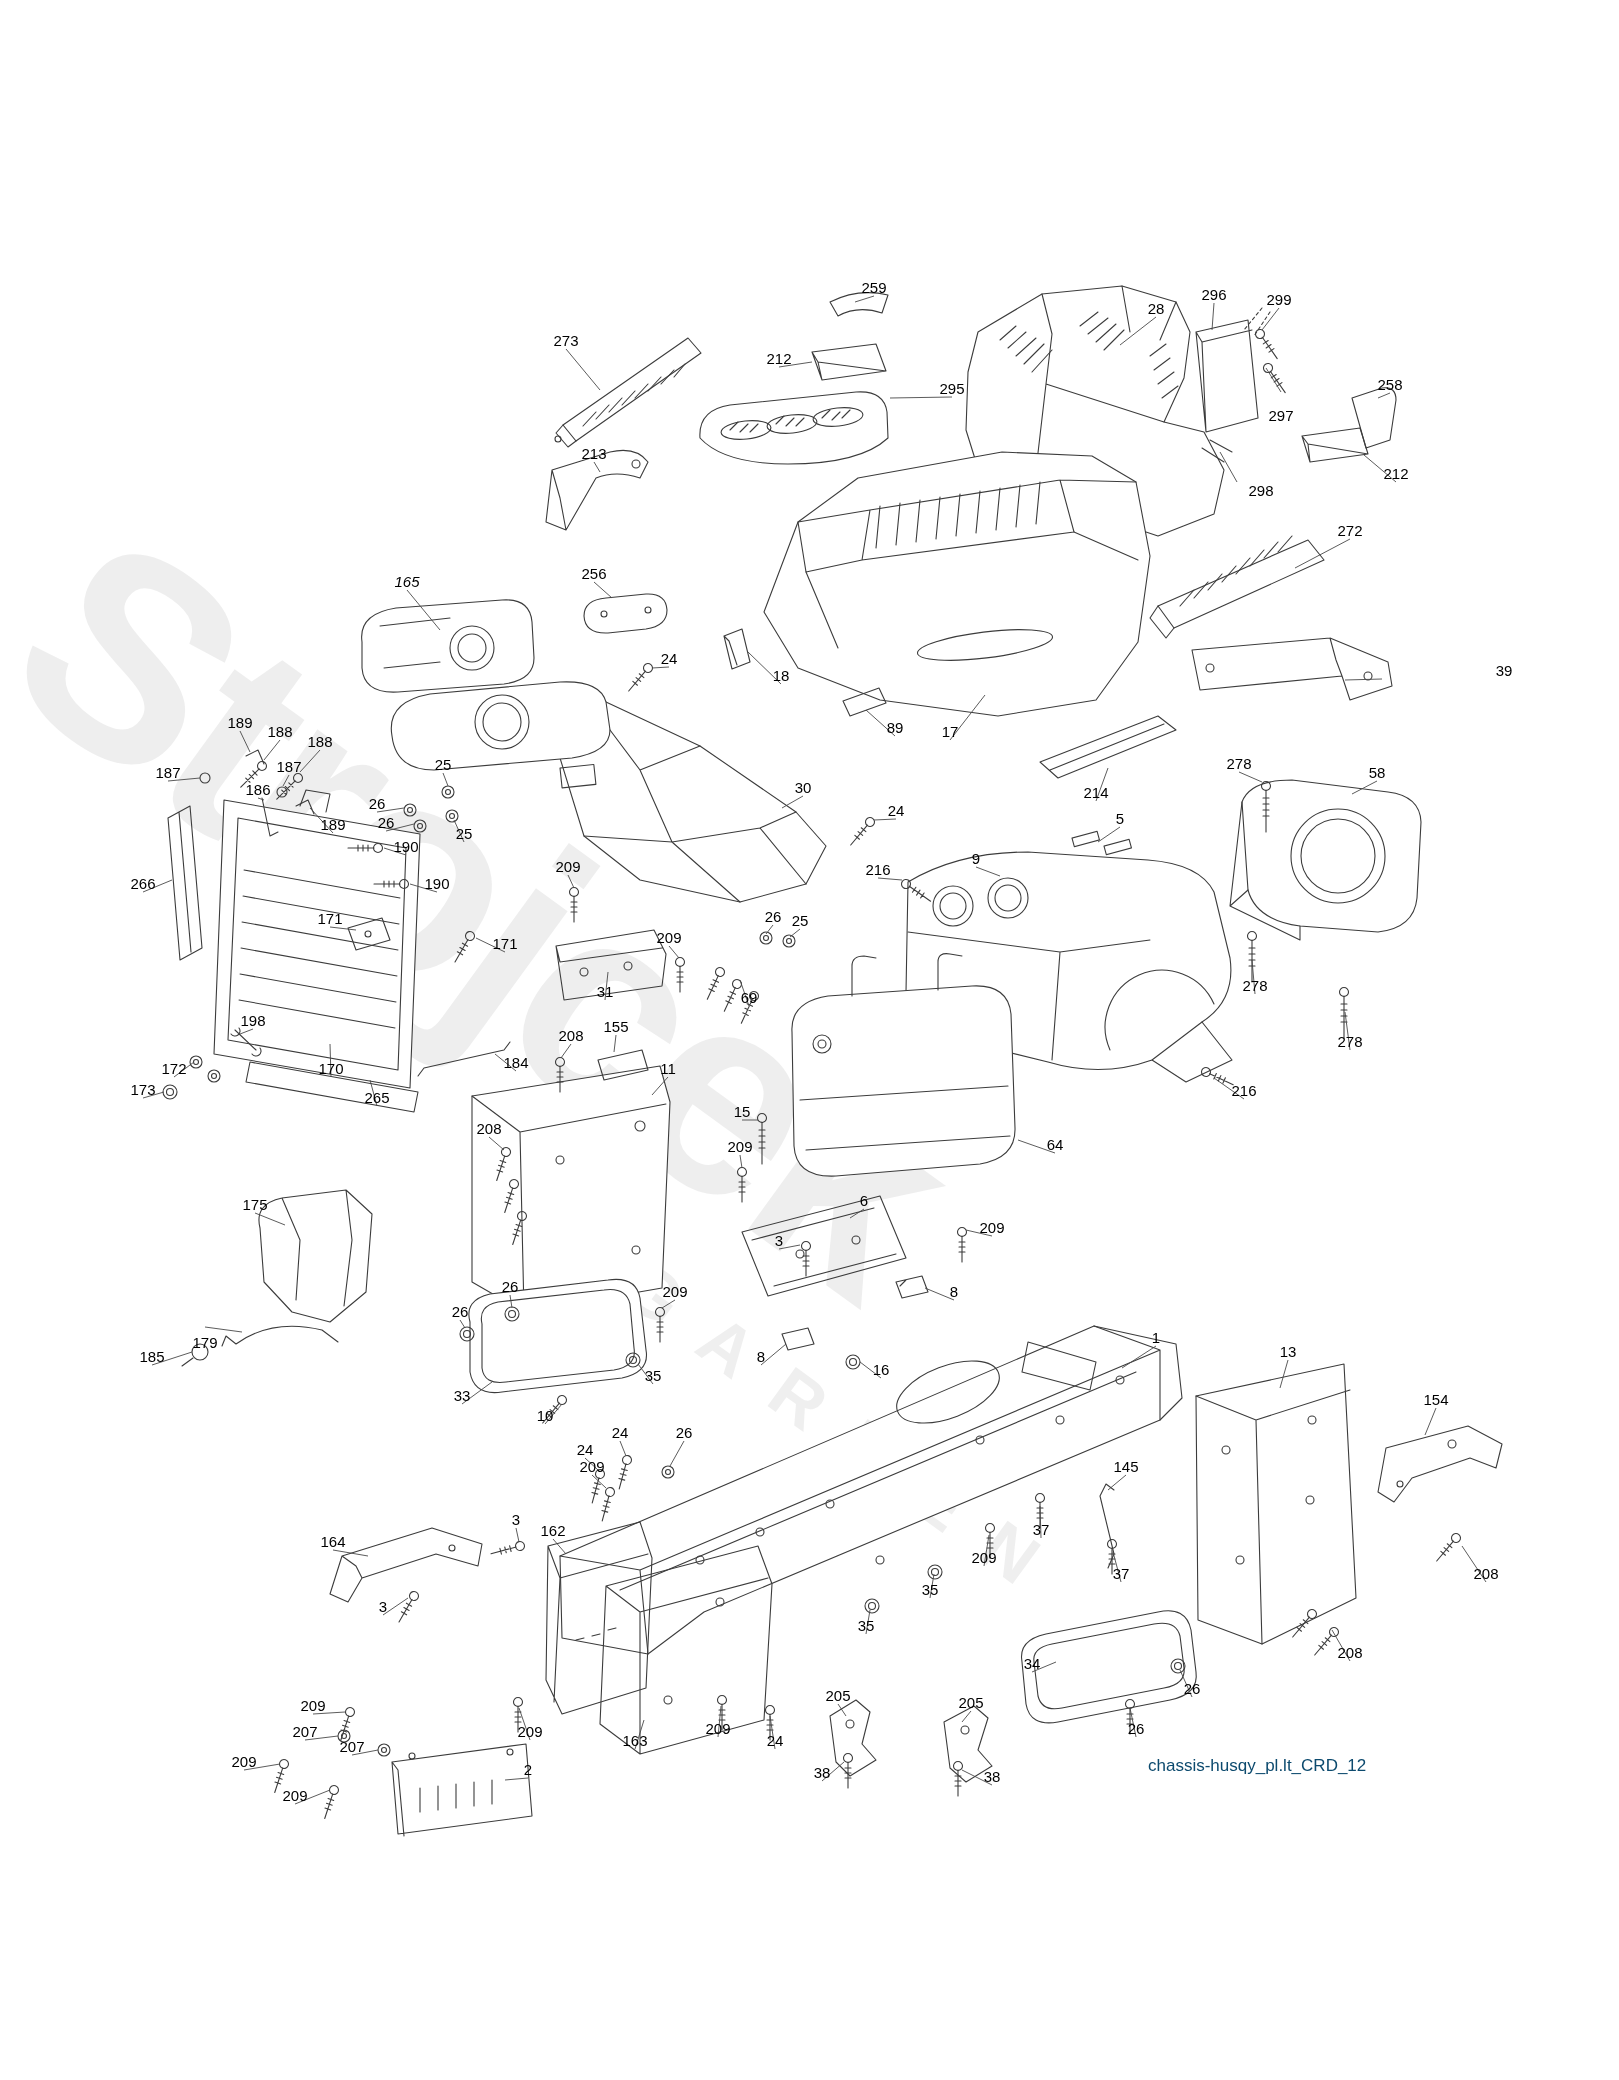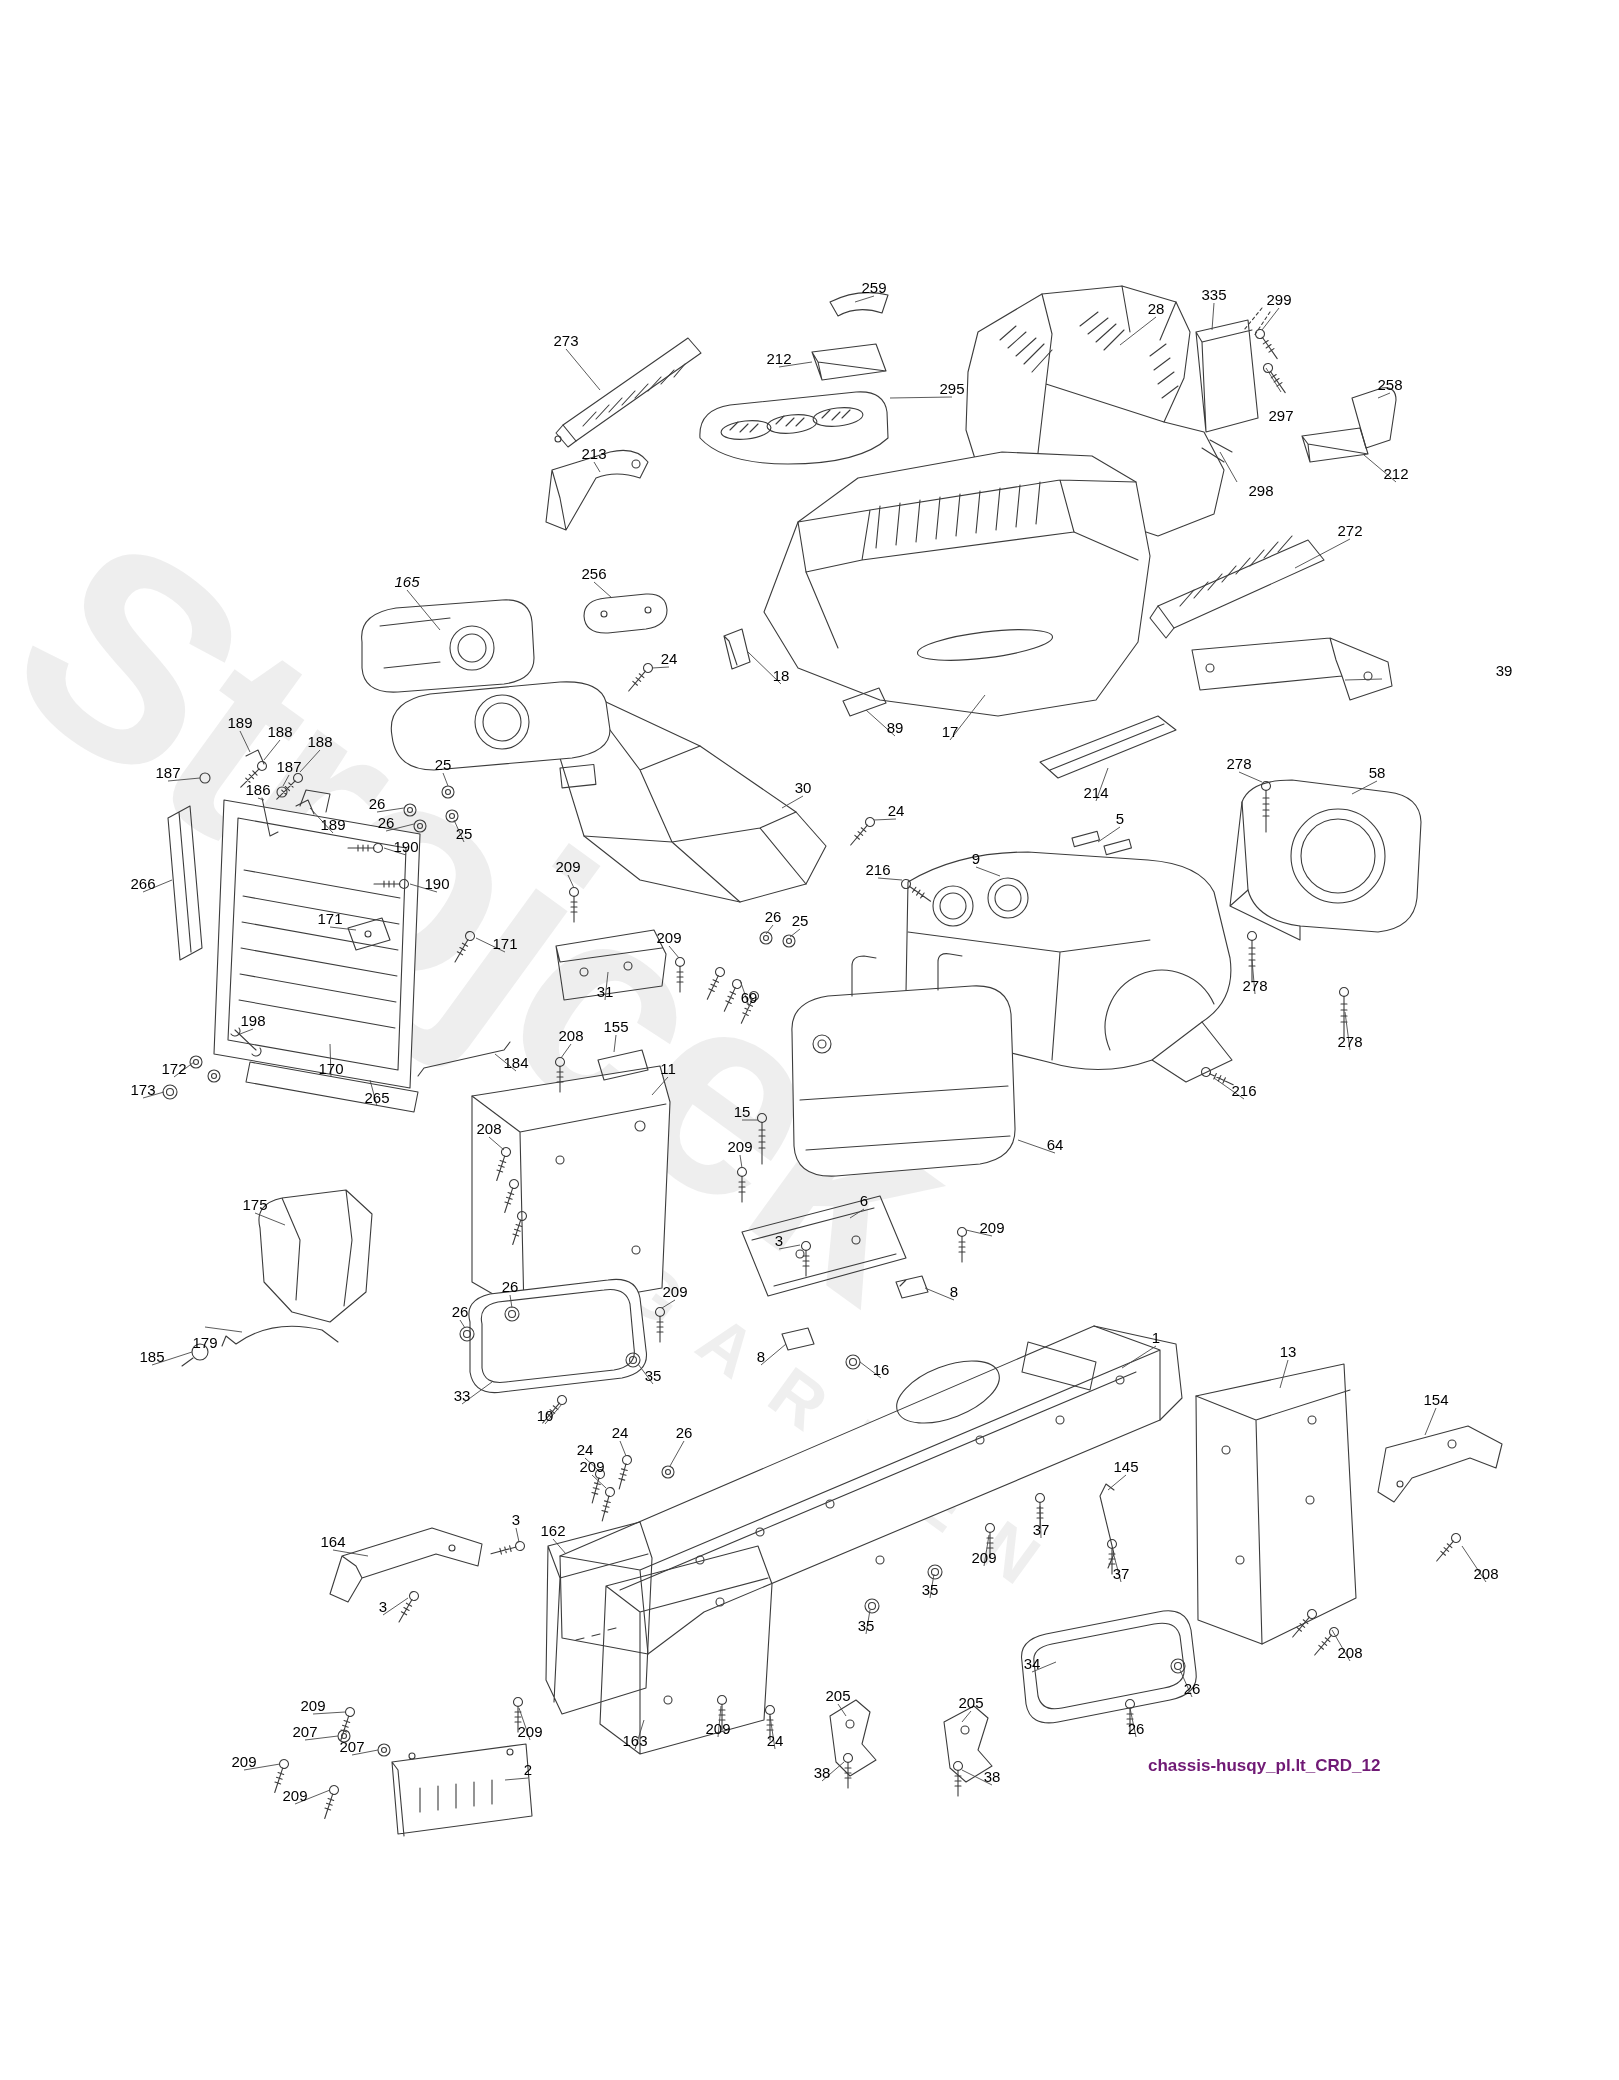--- a/index.html
+++ b/index.html
@@ -10,21 +10,21 @@
         letter-spacing:-8px;white-space:nowrap;pointer-events:none;}
   .wm-sub{position:absolute;left:655px;top:1245px;font-size:70px;font-weight:bold;
         color:rgba(125,125,125,0.12);transform:rotate(36deg);transform-origin:0 0;
         letter-spacing:38px;white-space:nowrap;pointer-events:none;}
   svg.layer{position:absolute;left:0;top:0;width:1619px;height:2080px;}
   .art path,.art circle,.art ellipse,.art rect,.art line{
         stroke:#3c3c3c;stroke-width:1.1;fill:none;stroke-linejoin:round;stroke-linecap:round;}
   #leader-lines line{stroke:#4a4a4a;stroke-width:0.9;}
   .part-label{position:absolute;transform:translate(-50%,-50%);font-size:15px;color:#000;
         white-space:nowrap;}
-  .caption{position:absolute;left:1148px;top:1756px;font-size:17px;font-weight:bold;color:#701a75;
+  .caption{position:absolute;left:1148px;top:1756px;font-size:17px;font-weight:normal;color:#0c4a6e;
         white-space:nowrap;}
 </style>
 </head>
 <body>
 
 <div id="page">
 
   <div class="wm-main">Strojcek</div>
   <div class="wm-sub">GARDEN</div>
 
@@ -515,21 +515,21 @@
         <line x1="992" y1="1785" x2="962" y2="1770"></line>
         <line x1="295" y1="1804" x2="330" y2="1790"></line>
       </g>
   </svg>
 
   <div id="labels-layer">
       <div class="part-label" style="left: 874px; top: 287px;">259</div>
       <div class="part-label" style="left: 566px; top: 340px;">273</div>
       <div class="part-label" style="left: 779px; top: 358px;">212</div>
       <div class="part-label" style="left: 1156px; top: 308px;">28</div>
-      <div class="part-label" style="left: 1214px; top: 294px;">335</div>
+      <div class="part-label" style="left: 1214px; top: 294px;">296</div>
       <div class="part-label" style="left: 1279px; top: 299px;">299</div>
       <div class="part-label" style="left: 952px; top: 388px;">295</div>
       <div class="part-label" style="left: 1281px; top: 383px; margin-top: 32px;">297</div>
       <div class="part-label" style="left: 1390px; top: 384px;">258</div>
       <div class="part-label" style="left: 594px; top: 453px;">213</div>
       <div class="part-label" style="left: 1237px; top: 490px; padding-left: 48px;">298</div>
       <div class="part-label" style="left: 1396px; top: 473px;">212</div>
       <div class="part-label" style="left: 1350px; top: 530px;">272</div>
       <div class="part-label" style="left: 407px; top: 581px; font-style: italic;">165</div>
       <div class="part-label" style="left: 594px; top: 573px;">256</div>

